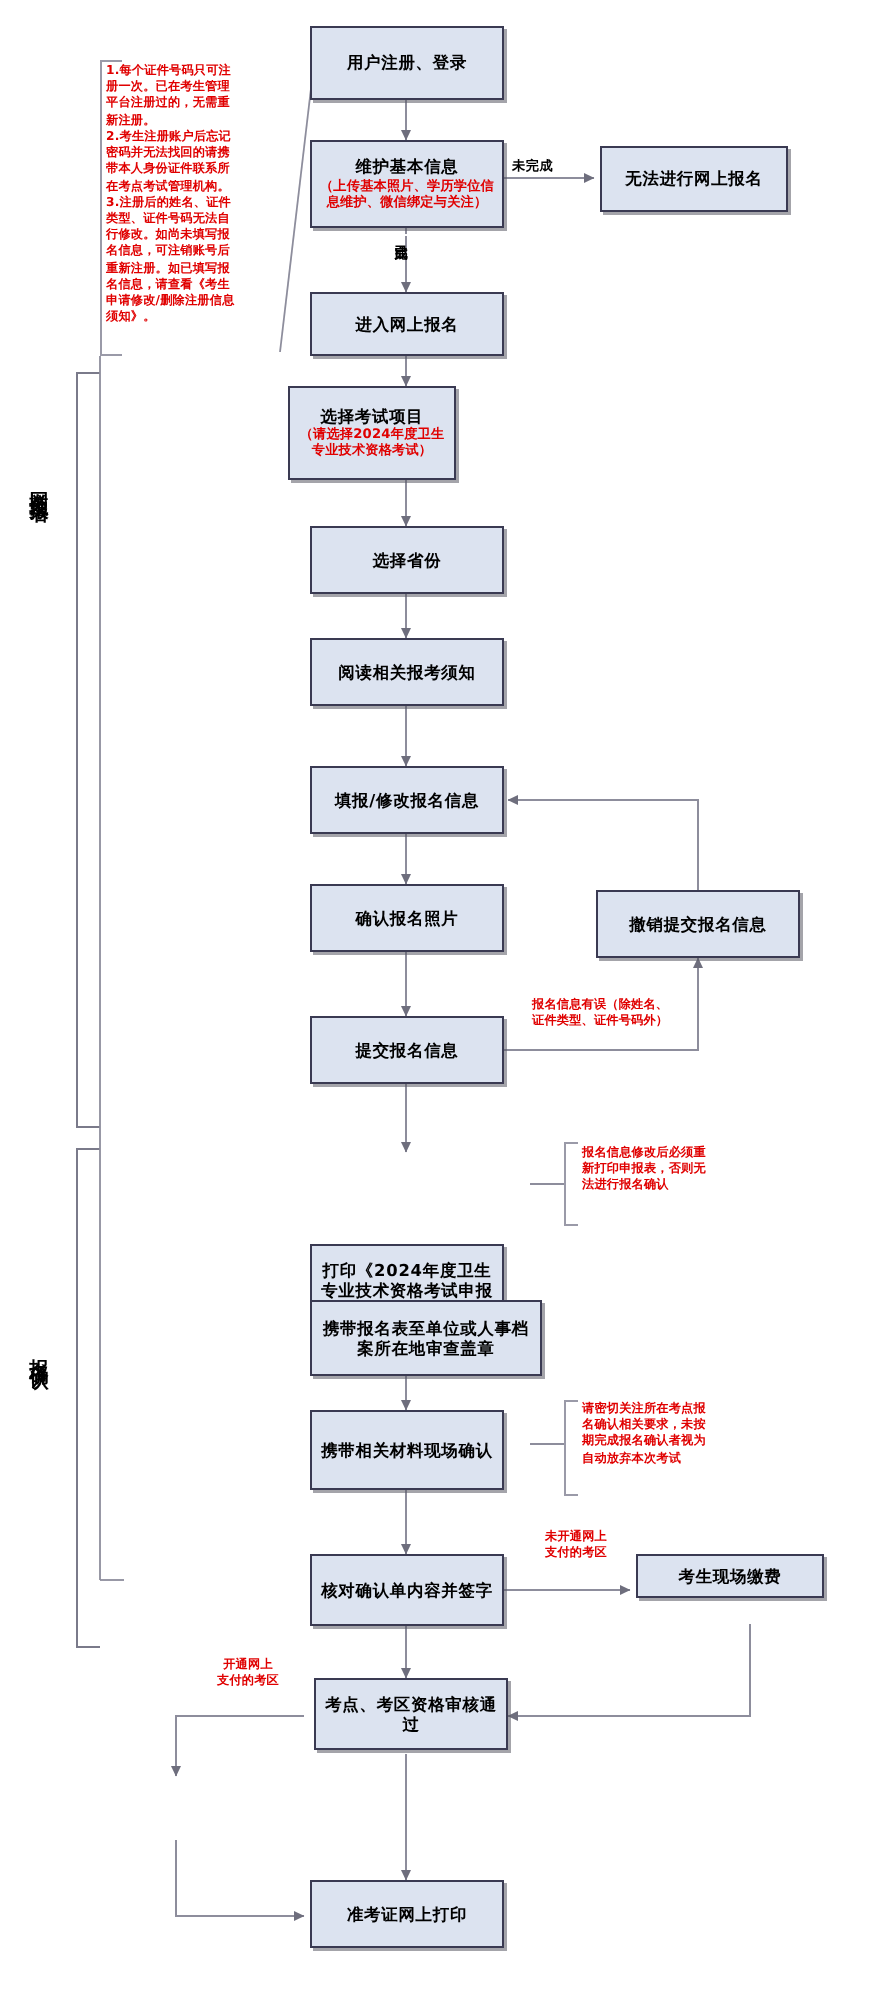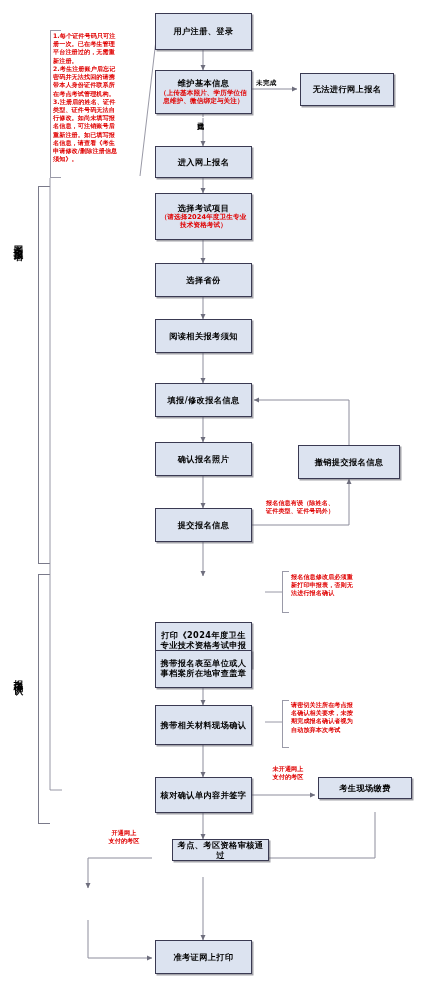--- a/index.html
+++ b/index.html
@@ -201,21 +201,21 @@
   </div>
 
   <div class="node" style="left:300px; top:73px; width:94px; height:33px;">
     <div class="t1">无法进行网上报名</div>
   </div>
 
   <div class="node" style="left:155px; top:146px; width:97px; height:32px;">
     <div class="t1">进入网上报名</div>
   </div>
 
-  <div class="node" style="left:155px; top:193px; width:97px; height:47px;align-items:center;">
+  <div class="node" style="left:144px; top:193px; width:84px; height:47px;align-items:center;">
     <div class="t1">选择考试项目</div>
     <div class="t2">（请选择2024年度卫生专业技术资格考试）</div>
   </div>
 
   <div class="node" style="left:155px; top:263px; width:97px; height:34px;">
     <div class="t1">选择省份</div>
   </div>
 
   <div class="node" style="left:155px; top:319px; width:97px; height:34px;">
     <div class="t1">阅读相关报考须知</div>
@@ -234,37 +234,37 @@
   </div>
 
   <div class="node" style="left:155px; top:508px; width:97px; height:34px;">
     <div class="t1">提交报名信息</div>
   </div>
 
   <div class="node" style="left:155px; top:576px; width:97px; height:46px;margin-top:46px;">
     <div class="t1">打印《2024年度卫生专业技术资格考试申报表》</div>
   </div>
 
-  <div class="node" style="left:155px; top:650px; width:97px; height:38px;font-family:Liberation Mono, monospace;">
+  <div class="node" style="left:155px; top:650px; width:116px; height:38px;">
     <div class="t1">携带报名表至单位或人事档案所在地审查盖章</div>
   </div>
 
   <div class="node" style="left:155px; top:705px; width:97px; height:40px;">
     <div class="t1">携带相关材料现场确认</div>
   </div>
 
   <div class="node" style="left:155px; top:777px; width:97px; height:36px;">
     <div class="t1">核对确认单内容并签字</div>
   </div>
 
   <div class="node" style="left:318px; top:777px; width:94px; height:22px;">
     <div class="t1">考生现场缴费</div>
   </div>
 
-  <div class="node" style="left:172px; top:839px; width:97px; height:22px;">
+  <div class="node" style="left:157px; top:839px; width:97px; height:36px;">
     <div class="t1">考点、考区资格审核通过</div>
   </div>
 
 
   <div class="node" style="left:155px; top:940px; width:97px; height:34px;">
     <div class="t1">准考证网上打印</div>
   </div>
 
   <div class="edge-label" style="left:256px; top:80px;">未完成</div>
 

